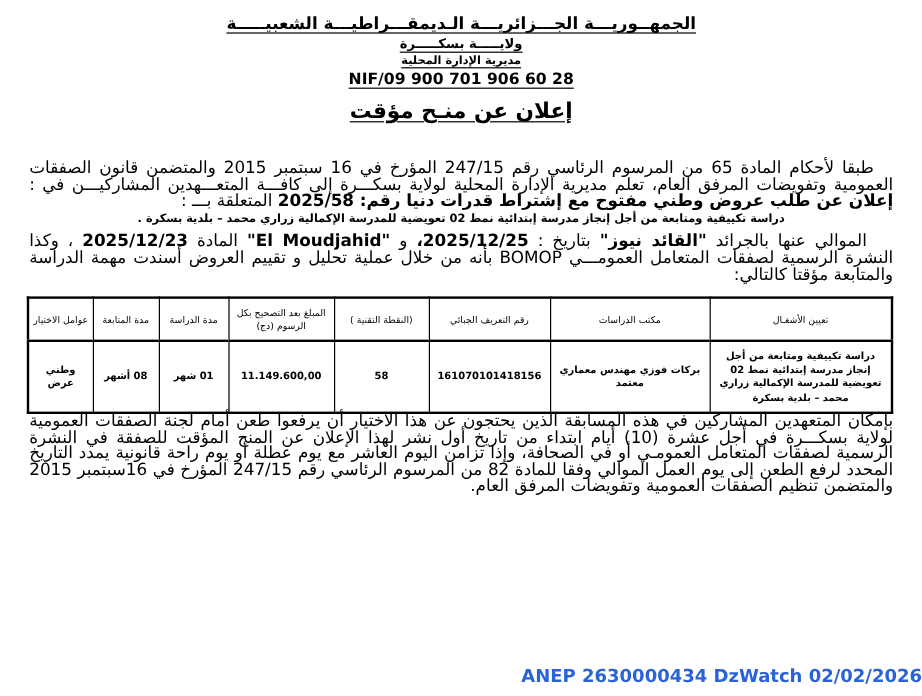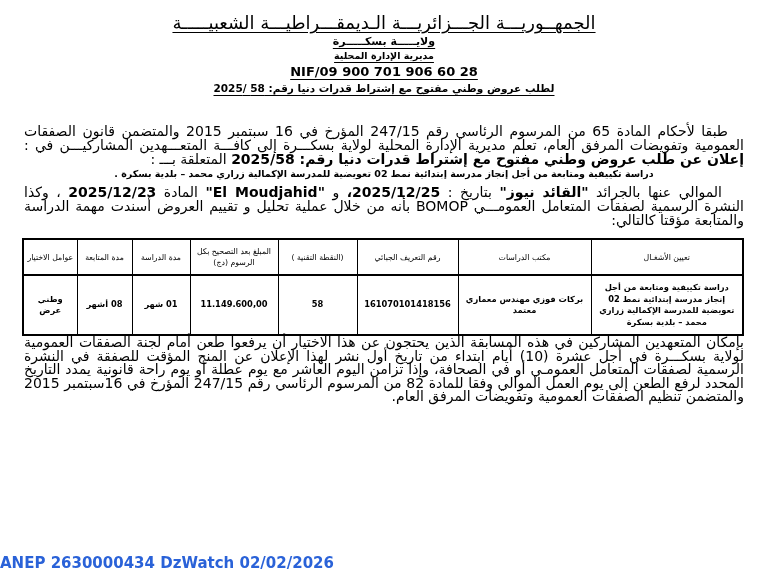--- a/index.html
+++ b/index.html
@@ -8,21 +8,21 @@
     width:768px;height:580px;
     box-sizing:border-box;
     padding:12px 24px 0 24px;
     font-family:"DejaVu Sans", sans-serif;
     color:#000;
     overflow:hidden;
     direction:rtl;
   }
   .center{text-align:center;}
   .und{text-decoration:underline;text-underline-offset:3px;}
-  .hl1{font-size:18px;font-weight:400;letter-spacing:.3px;}
+  .hl1{font-size:14px;font-weight:700;letter-spacing:.3px;}
   .hl2{font-size:11px;font-weight:700;margin-top:2px;text-align:center;}
   .hl3{font-size:9.5px;font-weight:700;margin-top:2px;}
   .hl4{font-size:13px;font-weight:700;margin-top:3px;direction:ltr;}
   .title{font-size:18px;font-weight:700;margin-top:8px;}
   .subtitle{font-size:10.5px;font-weight:700;margin-top:3px;}
   .para{font-size:14px;line-height:14px;text-align:justify;margin:0;}
   .p-intro{margin-top:30px;text-indent:16px;}
   .p-project{margin-top:1px;text-align:center;font-size:9.5px;}
   .p-announce{margin-top:4px;text-indent:22px;}
   b{font-weight:700;}
@@ -52,38 +52,38 @@
     font-weight:700;
     height:52px;
     line-height:11.5px;
   }
   td.num{direction:ltr;}
   .p-notice1{margin-top:6px;text-indent:8px;line-height:13.5px;}
   .p-notice2{line-height:13.5px;}
   .anep{
     position:absolute;
     left:0;right:0;bottom:8px;
-    text-align:left;
+    text-align:right;
     direction:ltr;
     font-size:15px;
     font-weight:700;
     color:#2a62d8;
   }
 </style>
 </head>
 <body>
 
 <div class="page">
 
   <header>
     <div class="center hl1 und">الجمهــوريـــة الجـــزائريـــة الـديمقـــراطيـــة الشعبيـــــة</div>
     <div class="center hl2 und">ولايـــــة بسكـــــرة</div>
     <div class="center hl3 und">مديرية الإدارة المحلية</div>
     <div class="center hl4 und">NIF/09 900 701 906 60 28</div>
-    <div class="center subtitle und">لطلب عروض وطني مفتوح  مع إشتراط قدرات دنيا رقم: 58 /2025</div>
+    <div class="center title und">إعلان عن منـح مؤقت</div>
   </header>
 
   <p class="para p-intro"><span>طبقا لأحكام المادة 65 من المرسوم الرئاسي رقم 247/15 المؤرخ في 16 سبتمبر 2015 والمتضمن قانون الصفقات العمومية وتفويضات المرفق العام، تعلم مديرية الإدارة المحلية لولاية بسكـــرة إلى كافـــة المتعـــهدين المشاركيـــن في : </span><b>إعلان عن طلب عروض وطني مفتوح مع  إشتراط قدرات دنيا رقم:  2025/58</b><span> المتعلقة بـــ :</span></p>
 
   <p class="para p-project"><b>دراسة تكييفية ومتابعة من أجل إنجاز مدرسة إبتدائية نمط 02 تعويضية للمدرسة الإكمالية زراري محمد – بلدية بسكرة .</b></p>
 
   <p class="para p-announce"><span>الموالي عنها بالجرائد </span><b>"القائد نيوز"</b><span> بتاريخ : </span><b>2025/12/25،</b><span> و </span><b>"El Moudjahid"</b><span> المادة </span><b>2025/12/23</b><span> ، وكذا النشرة الرسمية لصفقات المتعامل العمومـــي BOMOP بأنه من خلال عملية تحليل و تقييم العروض أسندت مهمة الدراسة والمتابعة مؤقتا كالتالي:</span></p>
 
   <table class="award">
     <colgroup>

